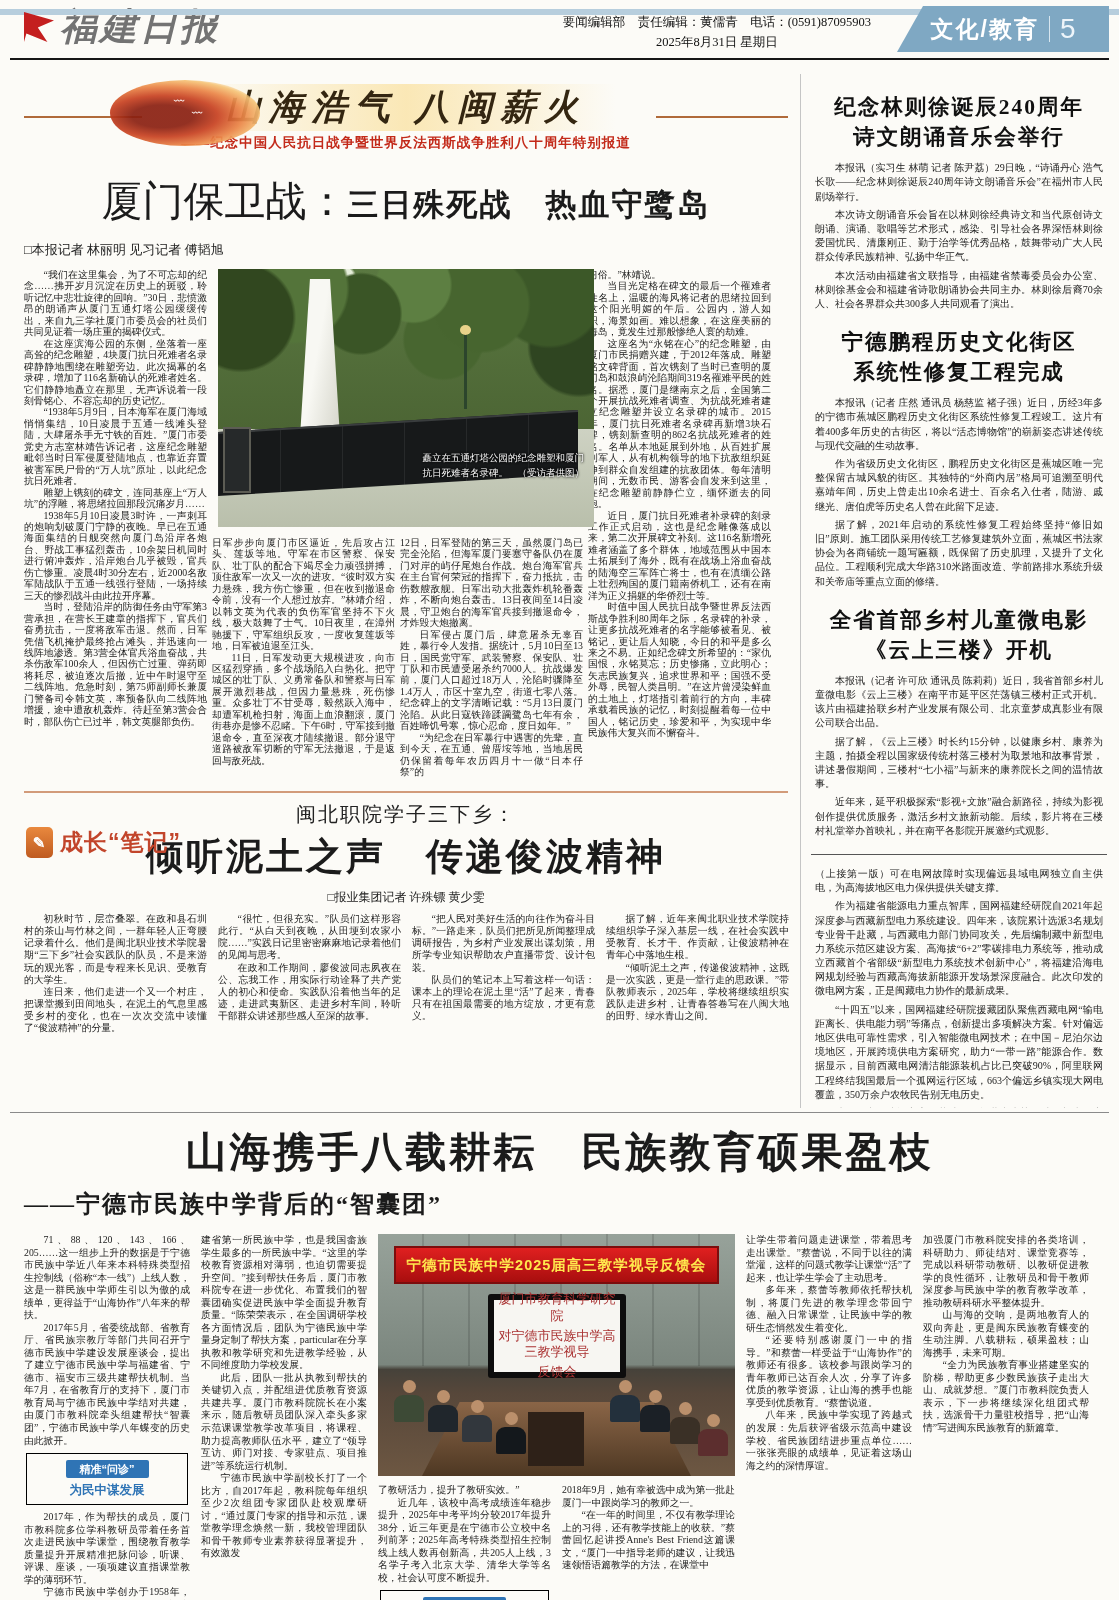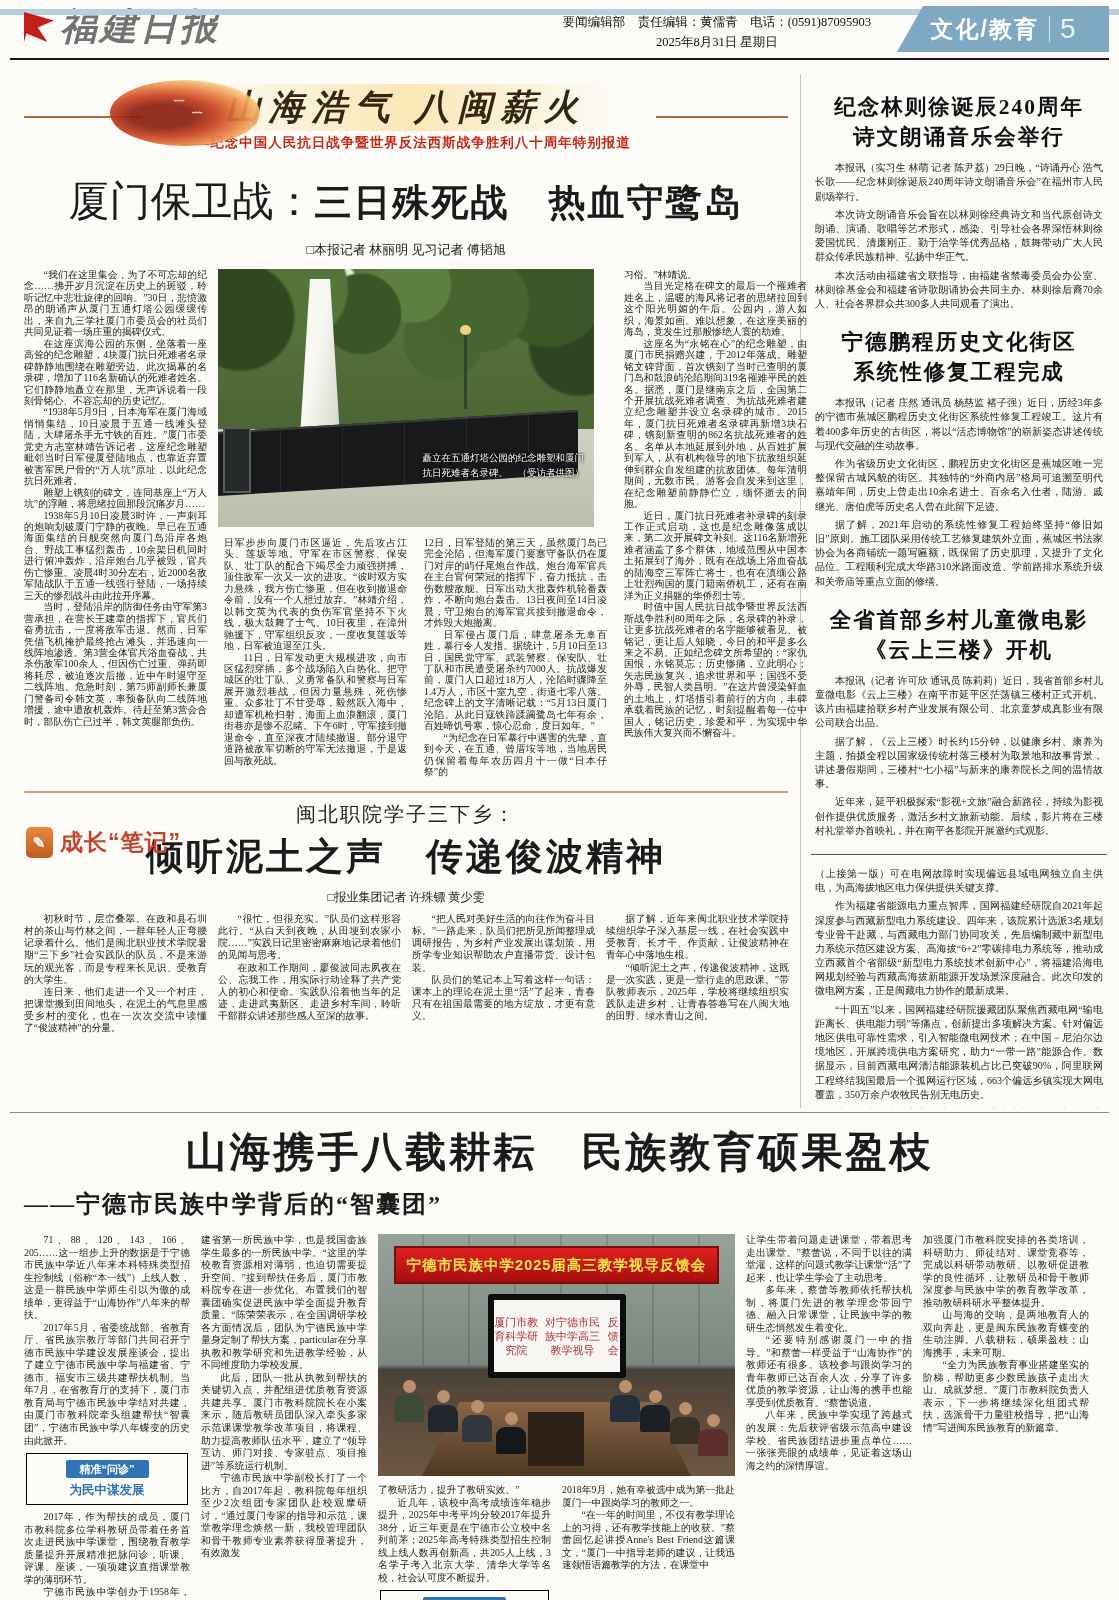--- a/index.html
+++ b/index.html
@@ -36,25 +36,25 @@
   .banner-bird1,.banner-bird2{position:absolute;color:#fff;font-weight:bold;font-size:11px;}
   .banner-bird1{left:150px;top:6px;}
   .banner-bird2{left:168px;top:18px;}
   .banner-title{display:inline-block;font-size:35px;font-weight:bold;font-style:italic;color:#342611;
       letter-spacing:8px;background:linear-gradient(90deg,rgba(252,240,210,0),rgba(250,228,170,.85),rgba(252,240,210,0));
       padding:0 30px;}
   .banner-sub{margin-top:3px;font-size:13.5px;font-weight:bold;color:#c32a1a;letter-spacing:1px;}
   
   .main-headline{text-align:center;margin-top:12px;white-space:nowrap;}
   .hl-prefix{font-size:41px;font-weight:normal;font-family:"Liberation Serif",serif;}
-  .hl-main{font-size:37px;font-weight:900;font-family:"Liberation Sans",sans-serif;letter-spacing:2px;}
-  .main-byline{text-align:center;font-size:13px;margin-top:12px;color:#222;}
+  .hl-main{font-size:31px;font-weight:900;font-family:"Liberation Sans",sans-serif;letter-spacing:2px;}
+  .main-byline{font-size:13px;margin-top:12px;color:#222;}
   
   .main-body{position:relative;margin-top:10px;height:508px;}
-  .mcols{display:flex;gap:17px;height:100%;}
+  .mcols{display:flex;gap:5px;height:100%;}
   .mcol{width:183px;flex:0 0 183px;overflow:hidden;font-size:9.8px;line-height:1.17;text-align:justify;box-sizing:border-box;height:100%;}
   .mcol p{margin:0;text-indent:2em;}
   .mcol.cont p:first-child{text-indent:0;}
   .pad-photo{padding-top:268px;}
   
   .photo-main{position:absolute;left:194px;top:0;width:376px;height:258px;overflow:hidden;
       background:linear-gradient(#6c8a52 0%,#5d7b45 60%,#cfd3c4 60%,#b9bfab 100%);}
   .pm-trees{position:absolute;inset:0;height:62%;
      background:
       radial-gradient(circle at 6% 30%,#31471f 0 14%,rgba(0,0,0,0) 15%),
@@ -122,22 +122,22 @@
   .photo-b{height:242px;position:relative;overflow:hidden;
       background:linear-gradient(#97a29a 0%,#7b867e 54%,#46423a 56%,#57473a 66%,#6d5742 100%);}
   .pb-panels{position:absolute;top:0;left:0;right:0;height:132px;
       background:repeating-linear-gradient(90deg,rgba(0,0,0,0) 0 44px,rgba(0,0,0,.13) 44px 46px);}
   .pb-banner{position:absolute;top:12px;left:16px;right:16px;height:34px;
       background:linear-gradient(#e02020,#a80e0e);border:2px solid #7c0d0d;color:#ffe84d;
       font-weight:bold;font-size:14.5px;display:flex;align-items:center;justify-content:center;
       letter-spacing:1px;font-family:"Liberation Sans",sans-serif;white-space:nowrap;}
   .pb-tv{position:absolute;top:60px;left:110px;width:138px;height:84px;background:#0d0d0d;border-radius:3px;
       display:flex;align-items:center;justify-content:center;}
-  .pb-screen{width:126px;height:72px;background:#f7f6f2;display:flex;flex-direction:row;
-      align-items:center;justify-content:center;gap:3px;color:#a33;font-size:11px;line-height:1.3;text-align:center;}
+  .pb-screen{width:126px;height:72px;background:#f7f6f2;display:flex;flex-direction:column;
+      align-items:center;justify-content:center;gap:3px;color:#a33;font-size:13px;line-height:1.3;text-align:center;}
   .pb-table{position:absolute;bottom:0;left:44px;right:44px;height:74px;
       background:linear-gradient(#8a6547,#4e3823);clip-path:polygon(14% 0,86% 0,100% 100%,0 100%);}
   .pb-strip{position:absolute;bottom:10px;left:150px;width:56px;height:54px;background:#2e2118;}
   .pp{position:absolute;width:30px;height:42px;}
   .pp::before{content:'';position:absolute;top:0;left:9px;width:13px;height:13px;border-radius:50%;background:#bb906c;}
   .pp::after{content:'';position:absolute;bottom:0;left:0;width:30px;height:27px;background:var(--c,#222);border-radius:9px 9px 2px 2px;}
 </style>
 </head>
 <body>
 

